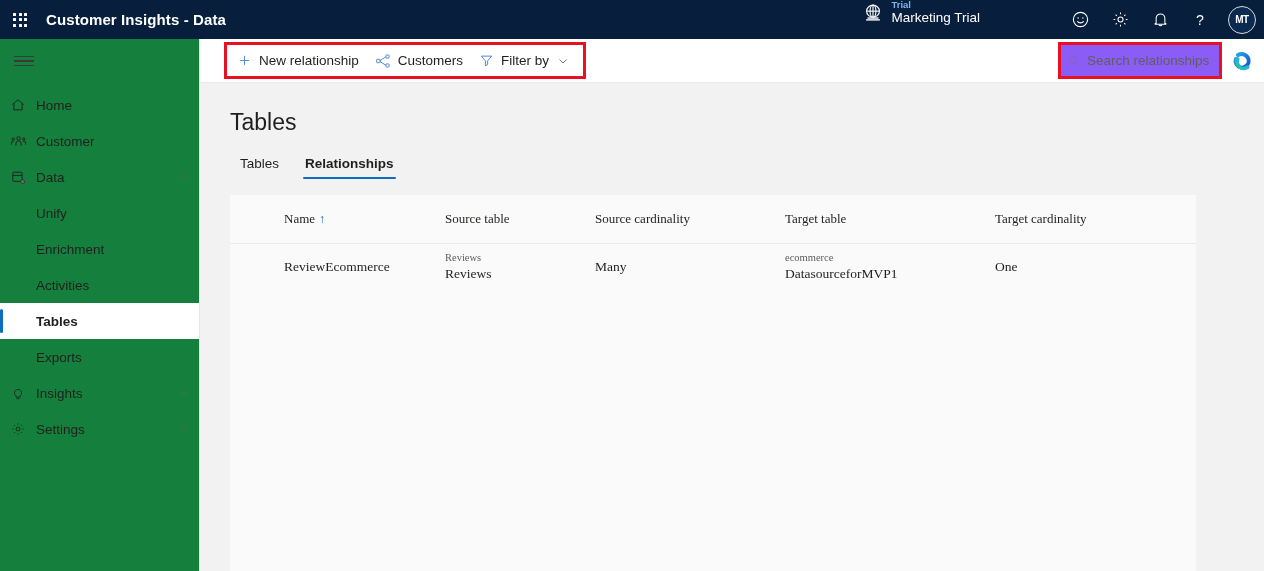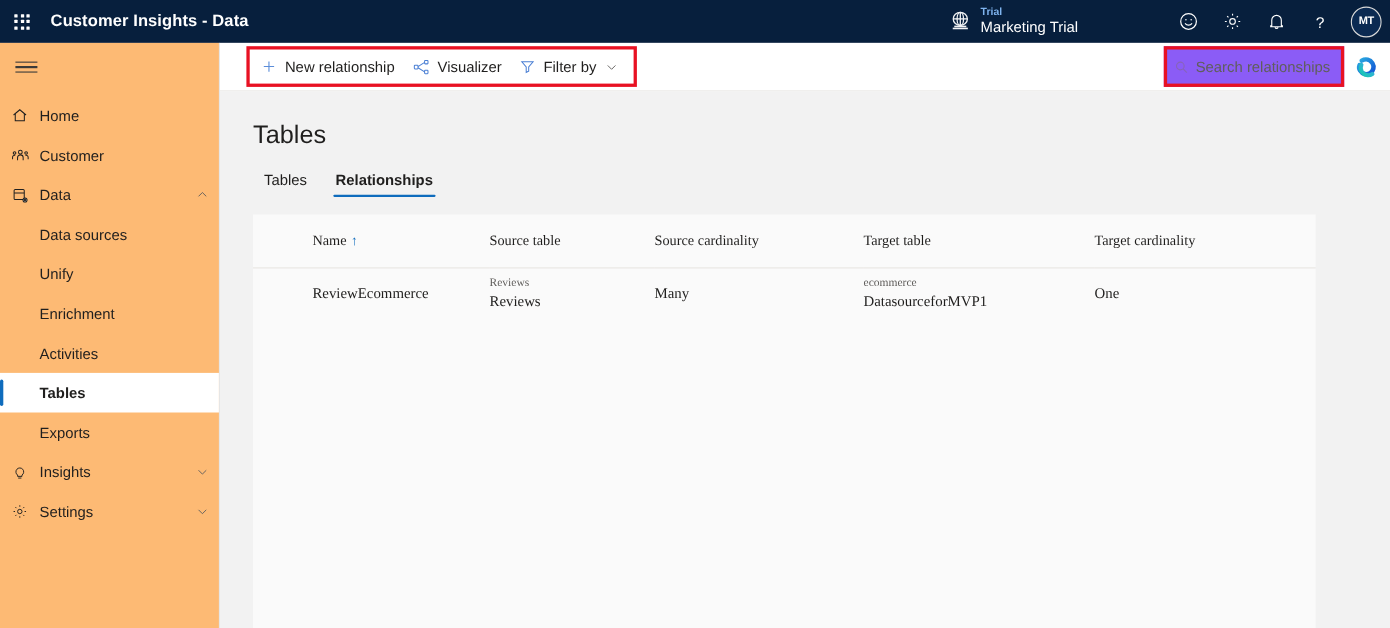--- a/index.html
+++ b/index.html
@@ -27,21 +27,21 @@
     display: grid; grid-template-columns: repeat(3, 3px);
     grid-template-rows: repeat(3, 3px); gap: 2.5px;
   }
   .waffle-grid i { width: 3px; height: 3px; background: #fff; border-radius: 0.5px; display:block; }
   .app-title {
     color: #ffffff; font-size: 15px; font-weight: bold;
     margin-left: 6px; letter-spacing: .1px;
   }
   .topbar-right {
     position: absolute; right: 0; top: 0; height: 39px;
-    display: flex; align-items: center;
+    display: flex; align-items: flex-start;
   }
   .trial-block { display: flex; align-items: center; margin-right: 80px; }
   .trial-icon { width: 22px; height: 22px; margin-right: 7px; opacity:.95; }
   .trial-text { line-height: 1.05; }
   .trial-label { color: #7fb4ef; font-size: 9.5px; font-weight: bold; display:block; }
   .trial-name { color: #ffffff; font-size: 13.5px; display:block; margin-top:1px; }
   .hicon {
     width: 40px; height: 39px; display:flex; align-items:center; justify-content:center;
     cursor:pointer; color:#fff;
   }
@@ -55,21 +55,21 @@
     background: #0b2a52;
     display:flex; align-items:center; justify-content:center;
     color:#fff; font-size:10px; font-weight:bold; letter-spacing:-.5px;
     overflow:hidden;
   }
 
   
   .sidebar {
     position: absolute; left: 0; top: 39px;
     width: 200px; height: 532px;
-    background: #fdba74;
+    background: #15803d;
     border-right: 1px solid #e6e6e6;
   }
   .hamburger {
     width: 48px; height: 44px;
     display:flex; align-items:center; justify-content:center;
     cursor:pointer;
   }
   .hamburger span { display:block; width:20px; height:1.5px; background:#3b3a39; margin:3px 0; }
   .nav { margin-top: 4px; }
   .nav-item {
@@ -304,23 +304,20 @@
         </span>
         <span class="nlabel">Data</span>
         <span class="chev">
           <svg width="12" height="12" viewBox="0 0 24 24" fill="none" stroke="#605e5c" stroke-width="1.7">
             <path d="M5 15l7-7 7 7"></path>
           </svg>
         </span>
       </div>
 
       <div class="nav-item sub">
-        <span class="nlabel">Data sources</span>
-      </div>
-      <div class="nav-item sub">
         <span class="nlabel">Unify</span>
       </div>
       <div class="nav-item sub">
         <span class="nlabel">Enrichment</span>
       </div>
       <div class="nav-item sub">
         <span class="nlabel">Activities</span>
       </div>
       <div class="nav-item sub active">
         <span class="nlabel">Tables</span>
@@ -378,21 +375,21 @@
       <div class="cmd-btn">
         <span class="cicon">
           <svg width="16" height="16" viewBox="0 0 24 24" fill="none" stroke="#4a7fd4" stroke-width="1.4">
             <rect x="2.5" y="9.5" width="5" height="5" rx="0.8"></rect>
             <rect x="16.5" y="3" width="4.6" height="4.6" rx="0.8"></rect>
             <rect x="16.5" y="16.4" width="4.6" height="4.6" rx="0.8"></rect>
             <line x1="7.5" y1="11.3" x2="16.5" y2="5.6"></line>
             <line x1="7.5" y1="12.9" x2="16.5" y2="18.5"></line>
           </svg>
         </span>
-        <span>Visualizer</span>
+        <span>Customers</span>
       </div>
 
       <div class="cmd-btn">
         <span class="cicon">
           <svg width="15" height="15" viewBox="0 0 24 24" fill="none" stroke="#4a7fd4" stroke-width="1.5">
             <path d="M3.8 5h16.4l-6.4 7.6v6l-3.6 1.8v-7.8z"></path>
           </svg>
         </span>
         <span>Filter by</span>
         <span class="cchev">

